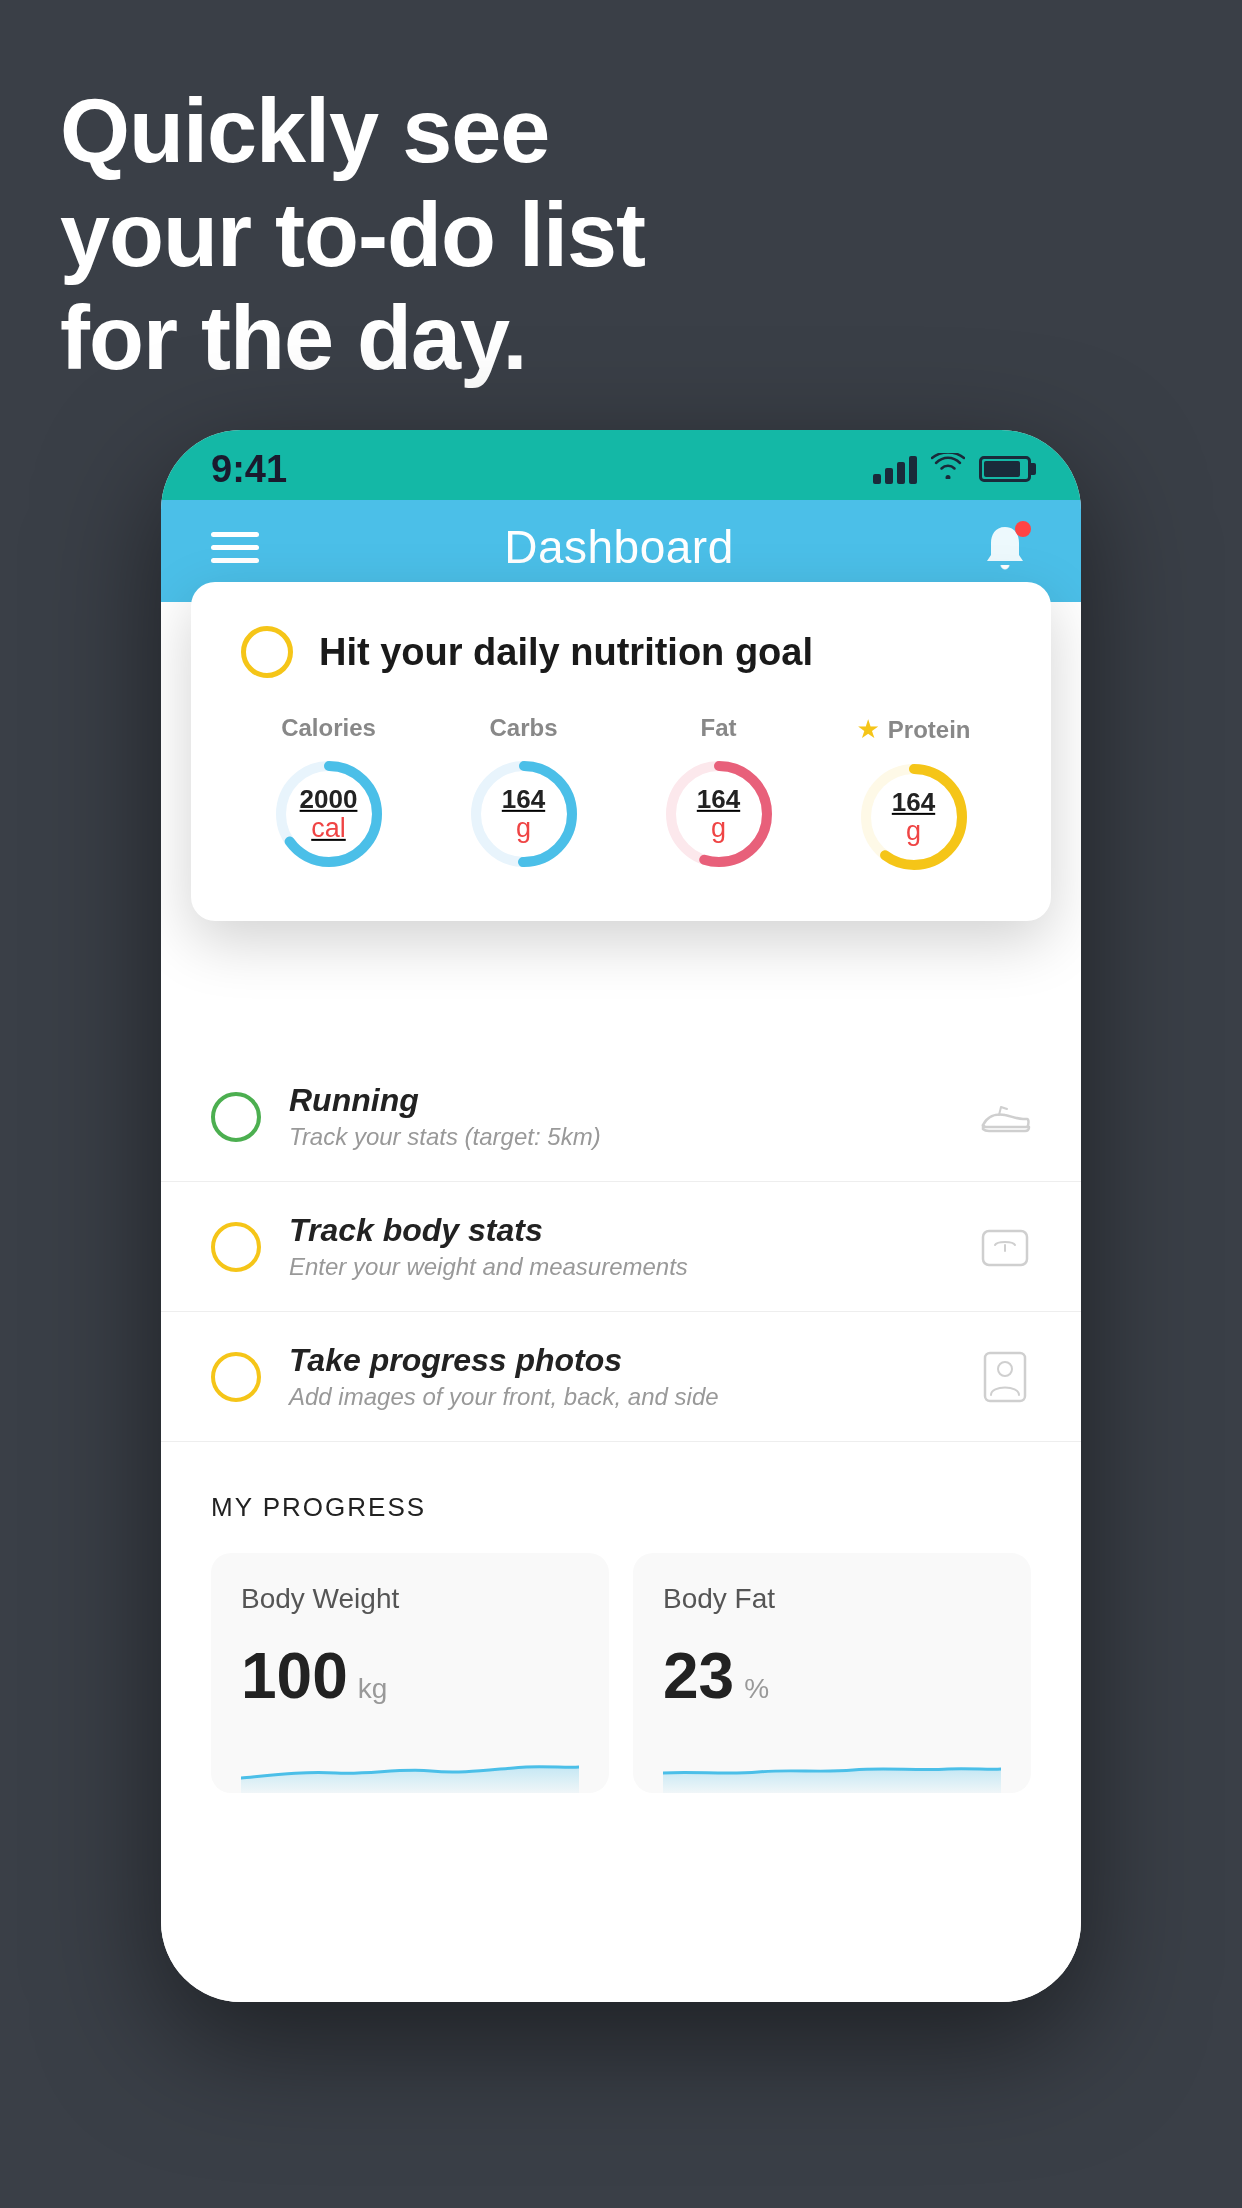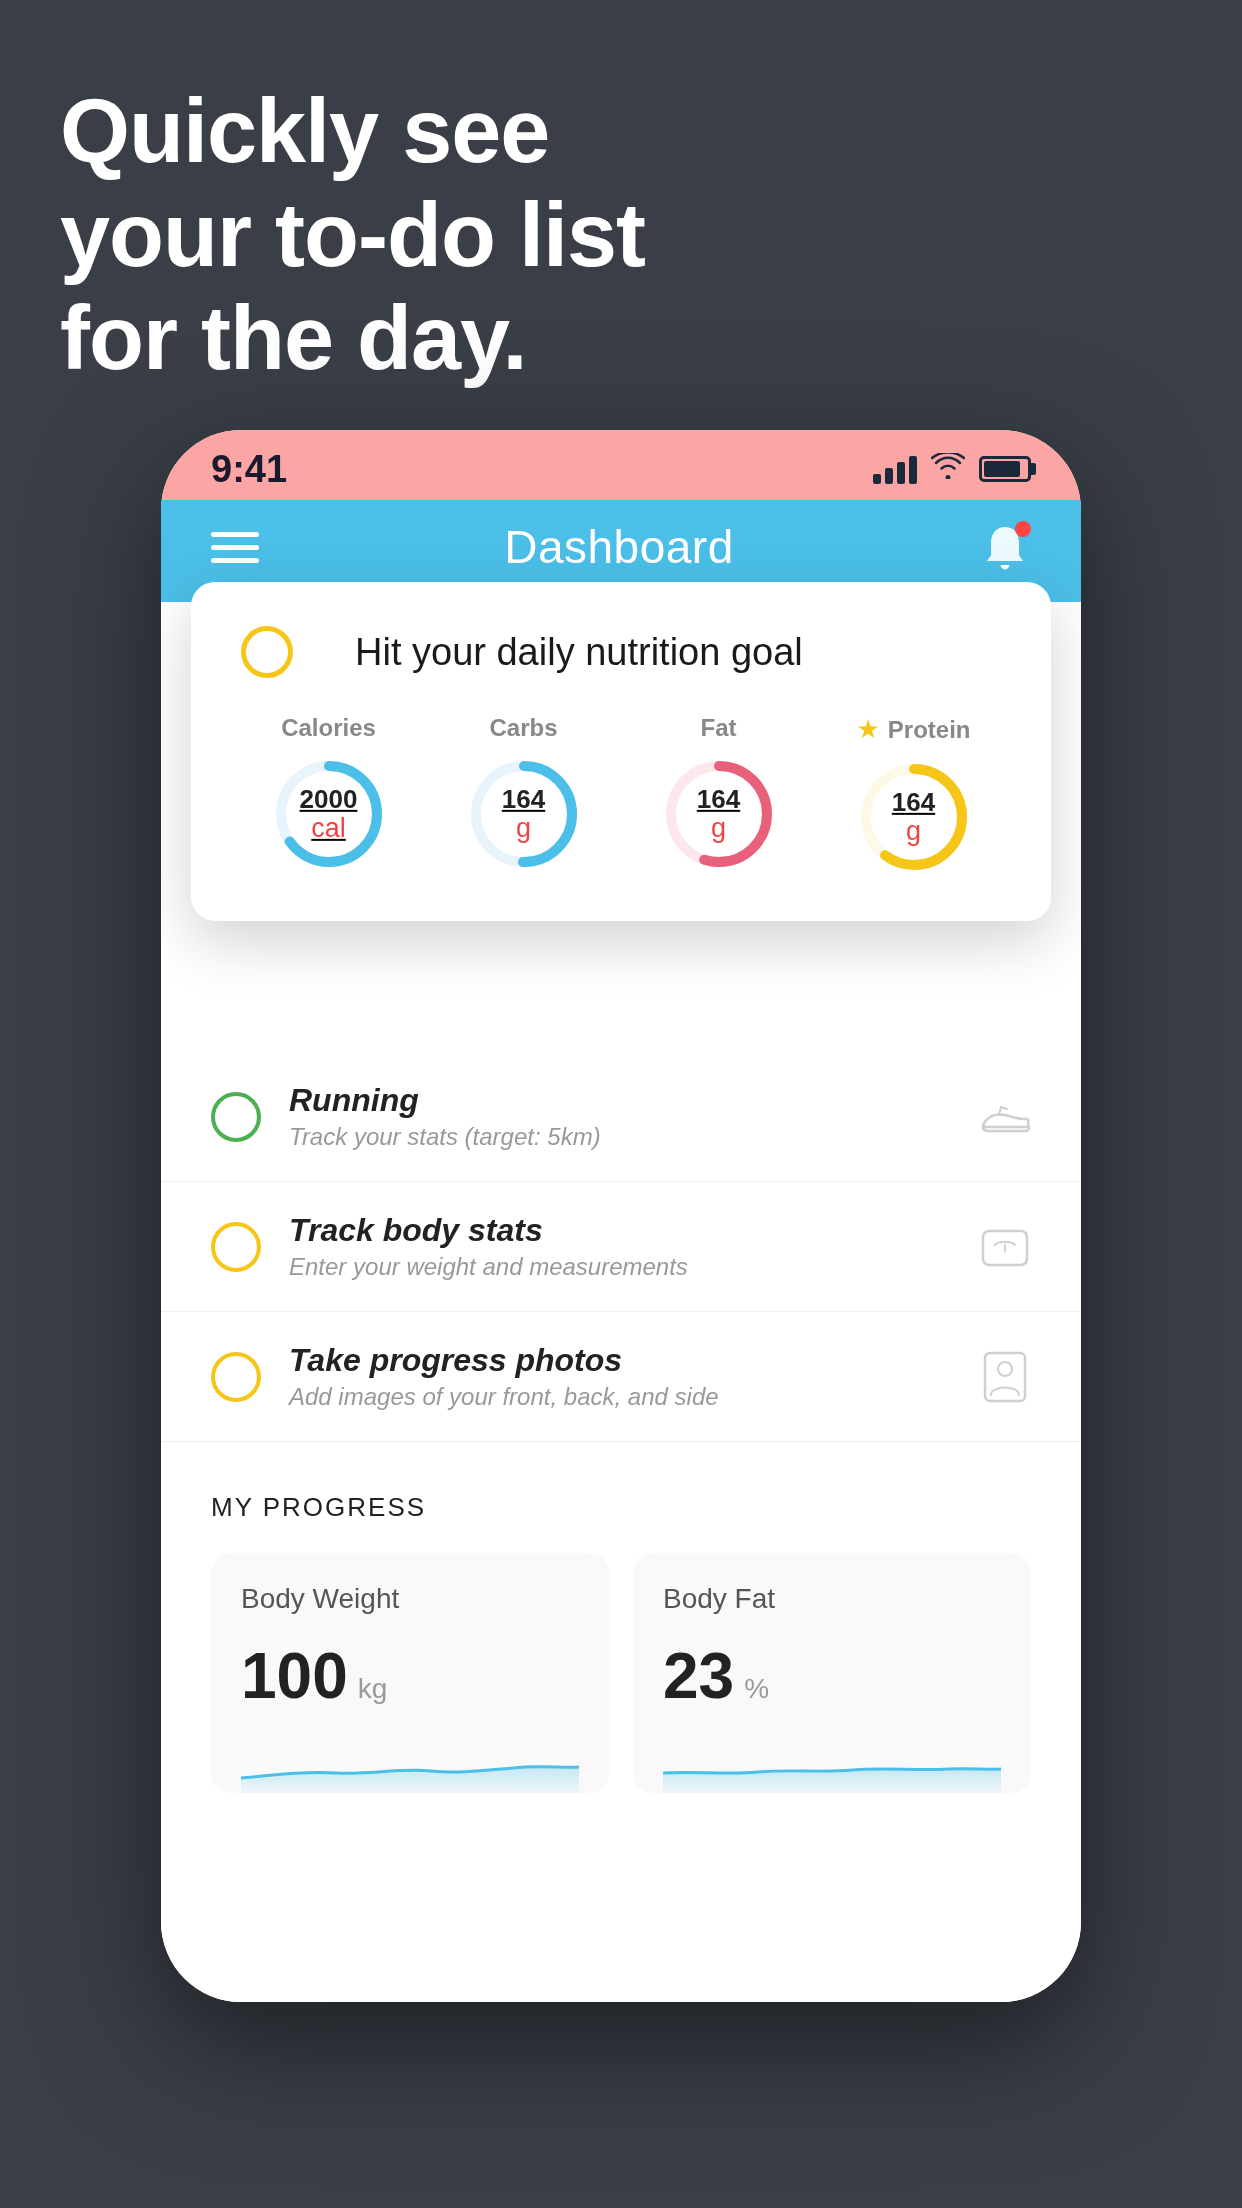--- a/index.html
+++ b/index.html
@@ -34,21 +34,21 @@
       width: 920px;
       background: #f2f2f2;
       border-radius: 80px;
       overflow: hidden;
       box-shadow: 0 40px 120px rgba(0,0,0,0.5);
       z-index: 2;
     }
 
     
     .status-bar {
-      background: #fca5a5;
+      background: #14b8a6;
       display: flex;
       justify-content: space-between;
       align-items: center;
       padding: 18px 50px 10px;
       height: 70px;
     }
     .status-time {
       color: #1a1a2e;
       font-size: 38px;
       font-weight: 700;
@@ -182,23 +182,22 @@
     }
     .circle-check {
       width: 52px;
       height: 52px;
       border-radius: 50%;
       border: 5px solid #f5c518;
       flex-shrink: 0;
     }
     .card-title {
       font-size: 38px;
-      font-weight: 400;
+      font-weight: 700;
       color: #1a1a1a;
-      margin-left: 36px;
     }
 
     
     .nutrition-row {
       display: flex;
       justify-content: space-between;
       gap: 20px;
     }
     .nutrition-item {
       display: flex;

